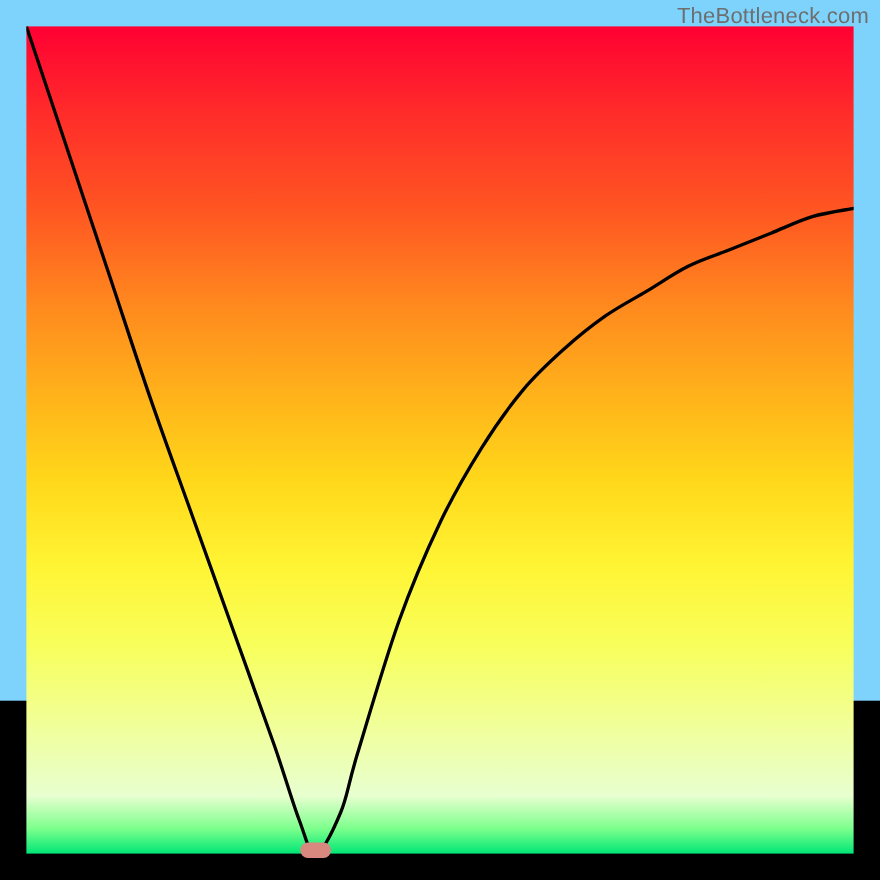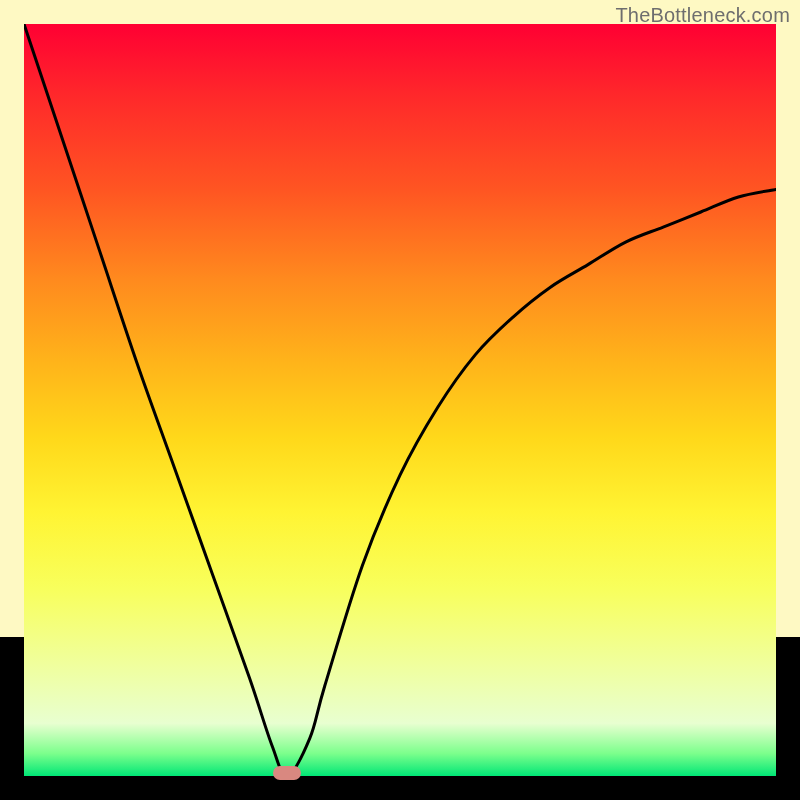--- a/index.html
+++ b/index.html
@@ -7,21 +7,21 @@
     padding: 0;
     width: 800px;
     height: 800px;
     background: #000000;
     overflow: hidden;
   }
   .container {
     position: relative;
     width: 800px;
     height: 637px;
-    background: #fef9c3;
+    background: #7dd3fc;
   }
   .plot-area {
     position: absolute;
     left: 24px;
     top: 24px;
     width: 752px;
     height: 752px;
     background: linear-gradient(to bottom,
       #FF0033 0%,
       #FF2A2A 10%,

